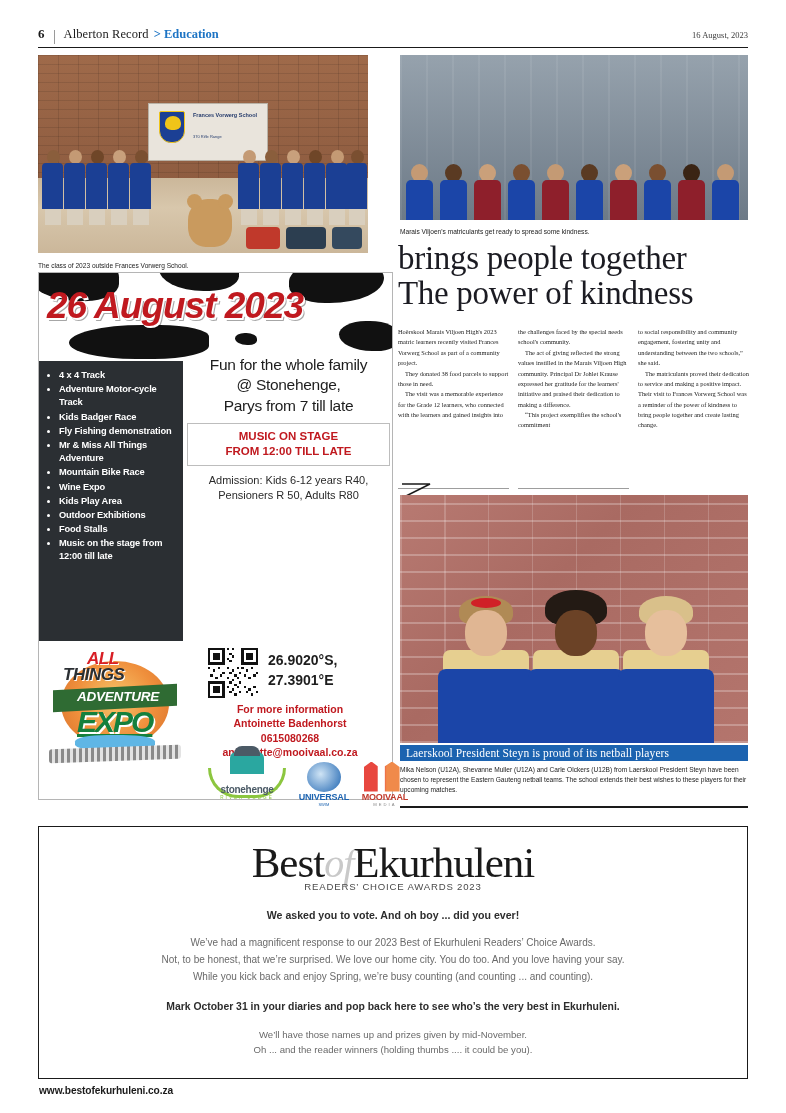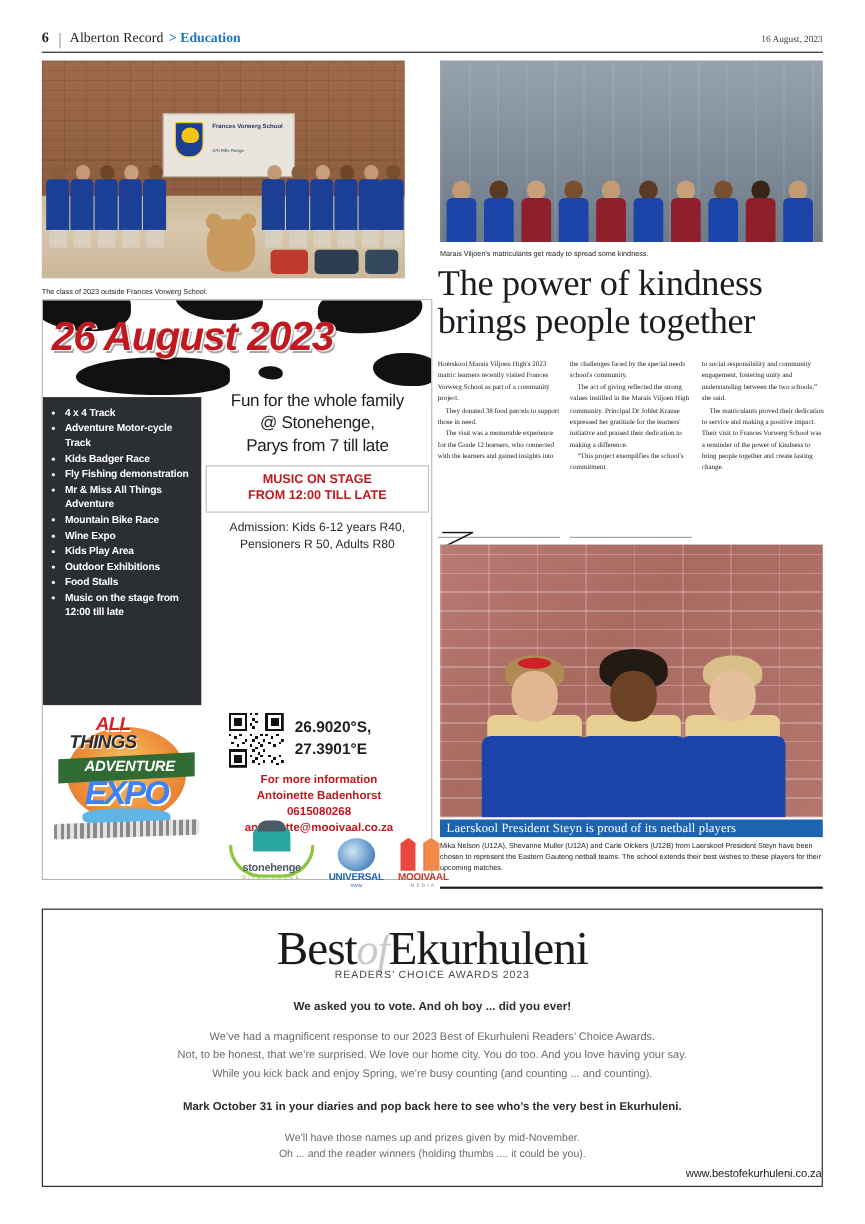--- a/index.html
+++ b/index.html
@@ -226,21 +226,21 @@
   .logo-ribbon{
     position:absolute; left:6px; top:44px; width:124px; height:22px;
     background:#2f6b33; transform:skewY(-3deg);
   }
   .logo-adv{
     position:absolute; left:16px; top:46px; width:110px; text-align:center;
     font-weight:bold; font-style:italic; font-size:13.5px; color:#fff; letter-spacing:-.2px;
   }
   .logo-expo{
     position:absolute; left:30px; top:62px; font-weight:bold; font-style:italic;
-    font-size:30px; color:#3b82f6; letter-spacing:-2px; text-shadow:1.5px 1.5px 0 #fff;
+    font-size:30px; color:#15803d; letter-spacing:-2px; text-shadow:1.5px 1.5px 0 #fff;text-decoration:underline;
   }
   .logo-water{
     position:absolute; left:28px; top:92px; width:80px; height:16px;
     background:#5fb6e5; border-radius:40%;
   }
   .logo-track{
     position:absolute; left:2px; top:104px; width:132px; height:14px;
     background: repeating-linear-gradient(90deg,#8a8a8a 0 3px, #e3e3e3 3px 6px);
     border-radius:3px; transform:skewY(-2deg);
   }
@@ -309,21 +309,21 @@
   .boe-body {
     text-align:center; font-size:10px; color:#6a6a6a; line-height:1.72; margin-top:13px;
   }
   .boe-mark {
     text-align:center; font-size:10.4px; font-weight:bold; color:#2d2d2d; margin-top:15px;
   }
   .boe-tail {
     text-align:center; font-size:9.6px; color:#6a6a6a; line-height:1.66; margin-top:15px;
   }
   .boe-url {
-    text-align:right; font-size:10.2px; font-weight:normal; color:#1a1a1a; margin-top:4px;
+    text-align:left; font-size:10.2px; font-weight:bold; color:#1a1a1a; margin-top:27px;
     letter-spacing:-.1px;
   }
 </style>
 </head>
 <body>
 
 <div class="masthead">
   <span class="page-num">6</span>
   <span class="mast-divider"></span>
   <span class="mast-title">Alberton Record</span>
@@ -448,22 +448,22 @@
       </div>
     <div class="p2-kid" style="left:312px;">
         <div class="h" style="background:#c49a74"></div>
         <div class="b" style="background:#1b45a8"></div>
       </div>
   </div>
 </div>
 <div class="cap cap2">Marais Viljoen's matriculants get ready to spread some kindness.</div>
 
 <div class="headline">
+  <div>brings people together</div>
   <div>The power of kindness</div>
-  <div>brings people together</div>
 </div>
 
 <div class="article-cols">
   <div class="col">
     <p>Hoërskool Marais Viljoen High's 2023 matric learners recently visited Frances Vorwerg School as part of a community project.</p>
     <p>They donated 38 food parcels to support those in need.</p>
     <p>The visit was a memorable experience for the Grade 12 learners, who connected with the learners and gained insights into</p>
   </div>
   <div class="col">
     <p>the challenges faced by the special needs school's community.</p>

